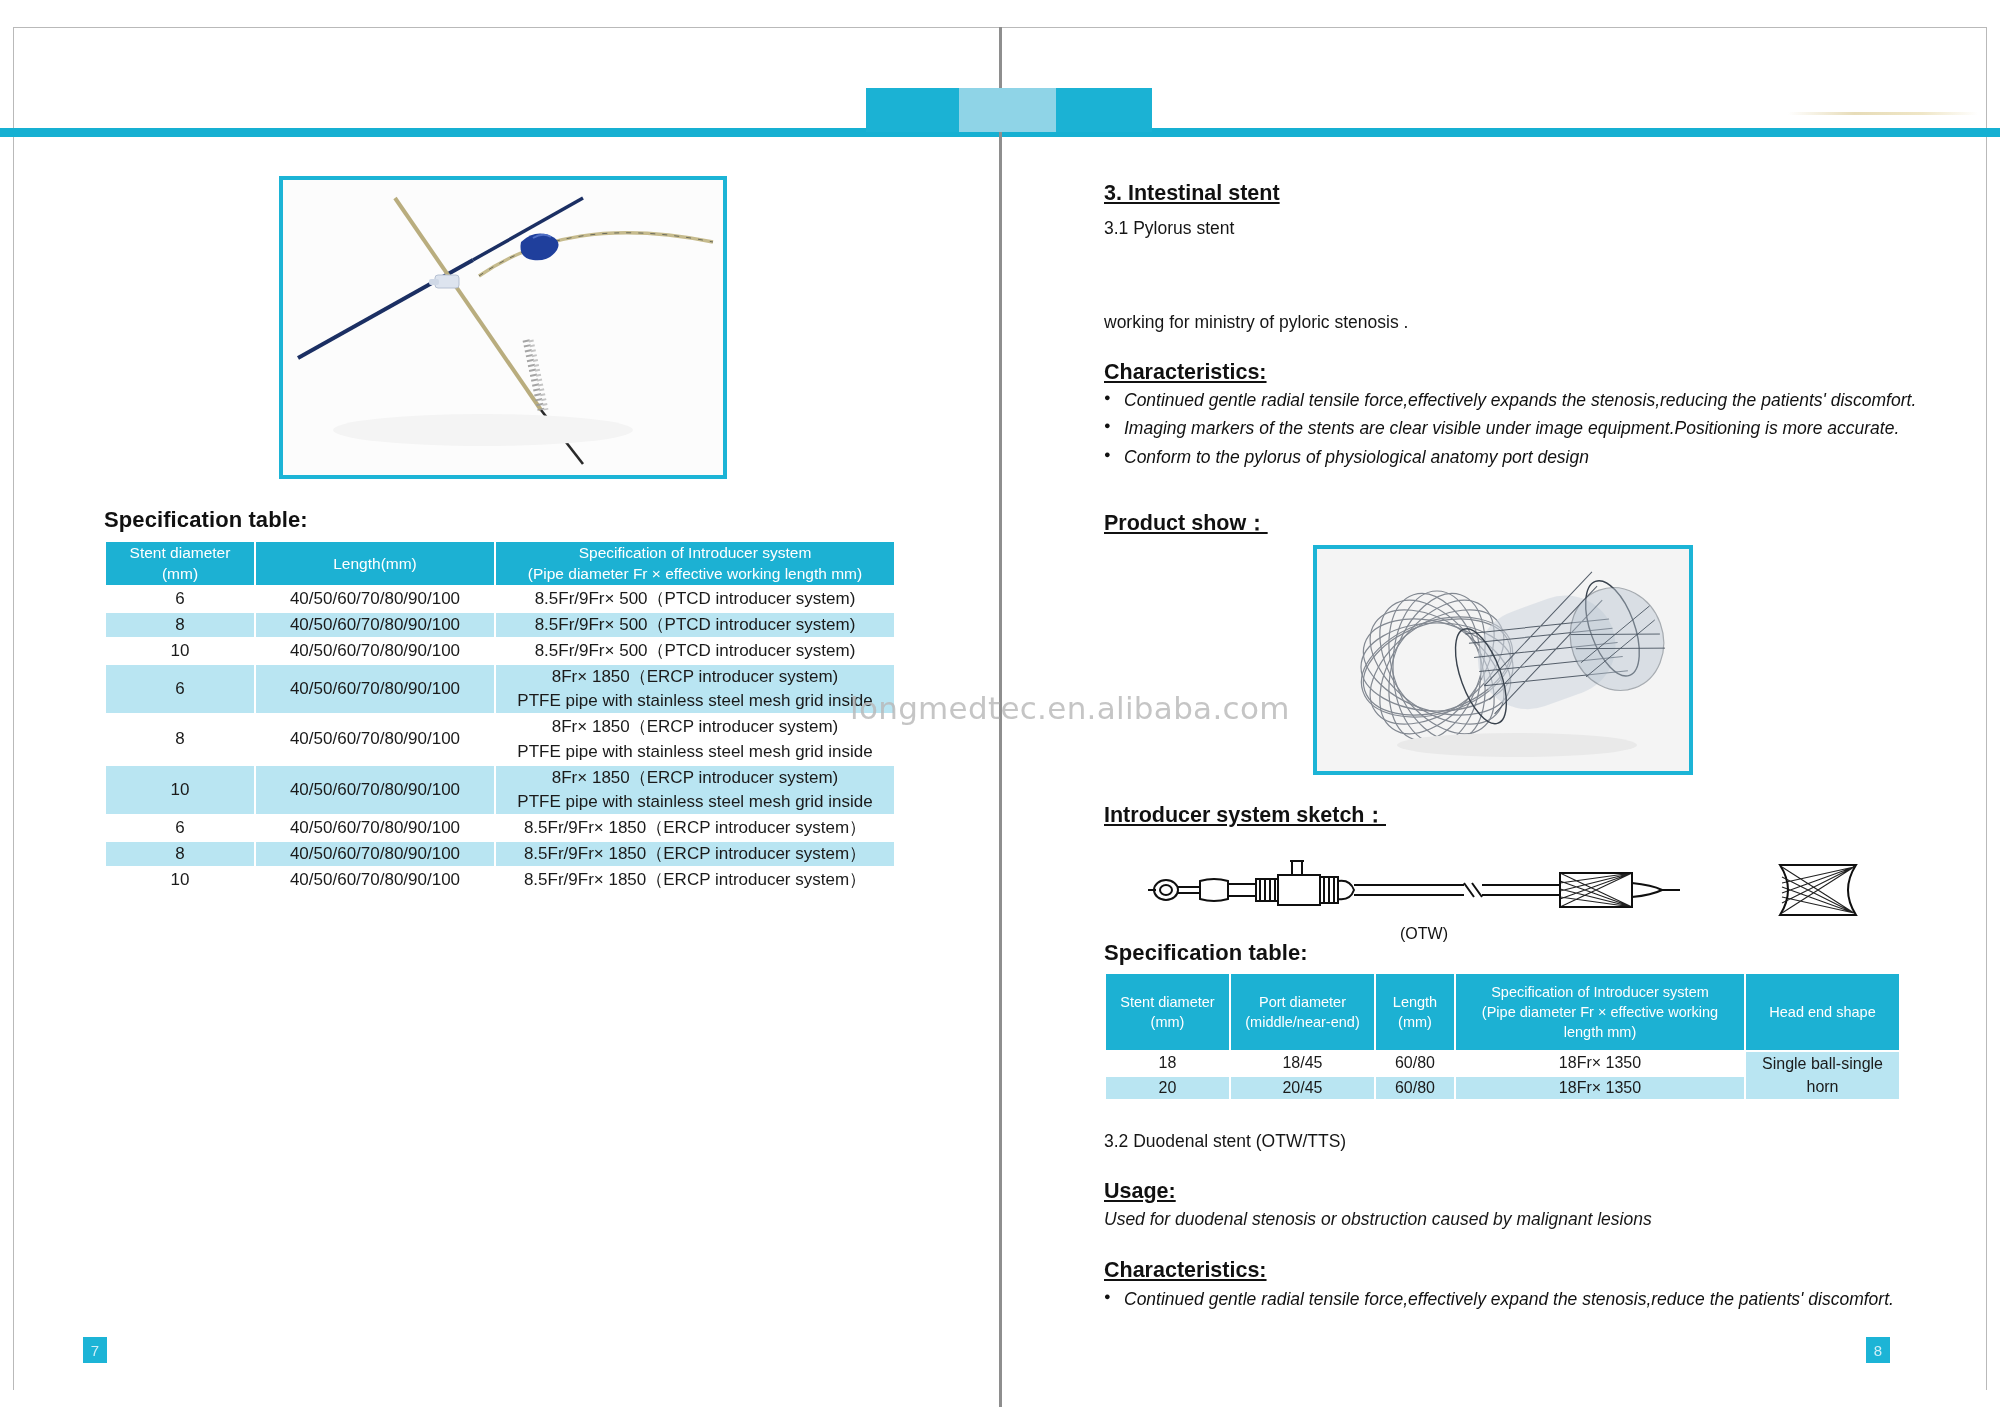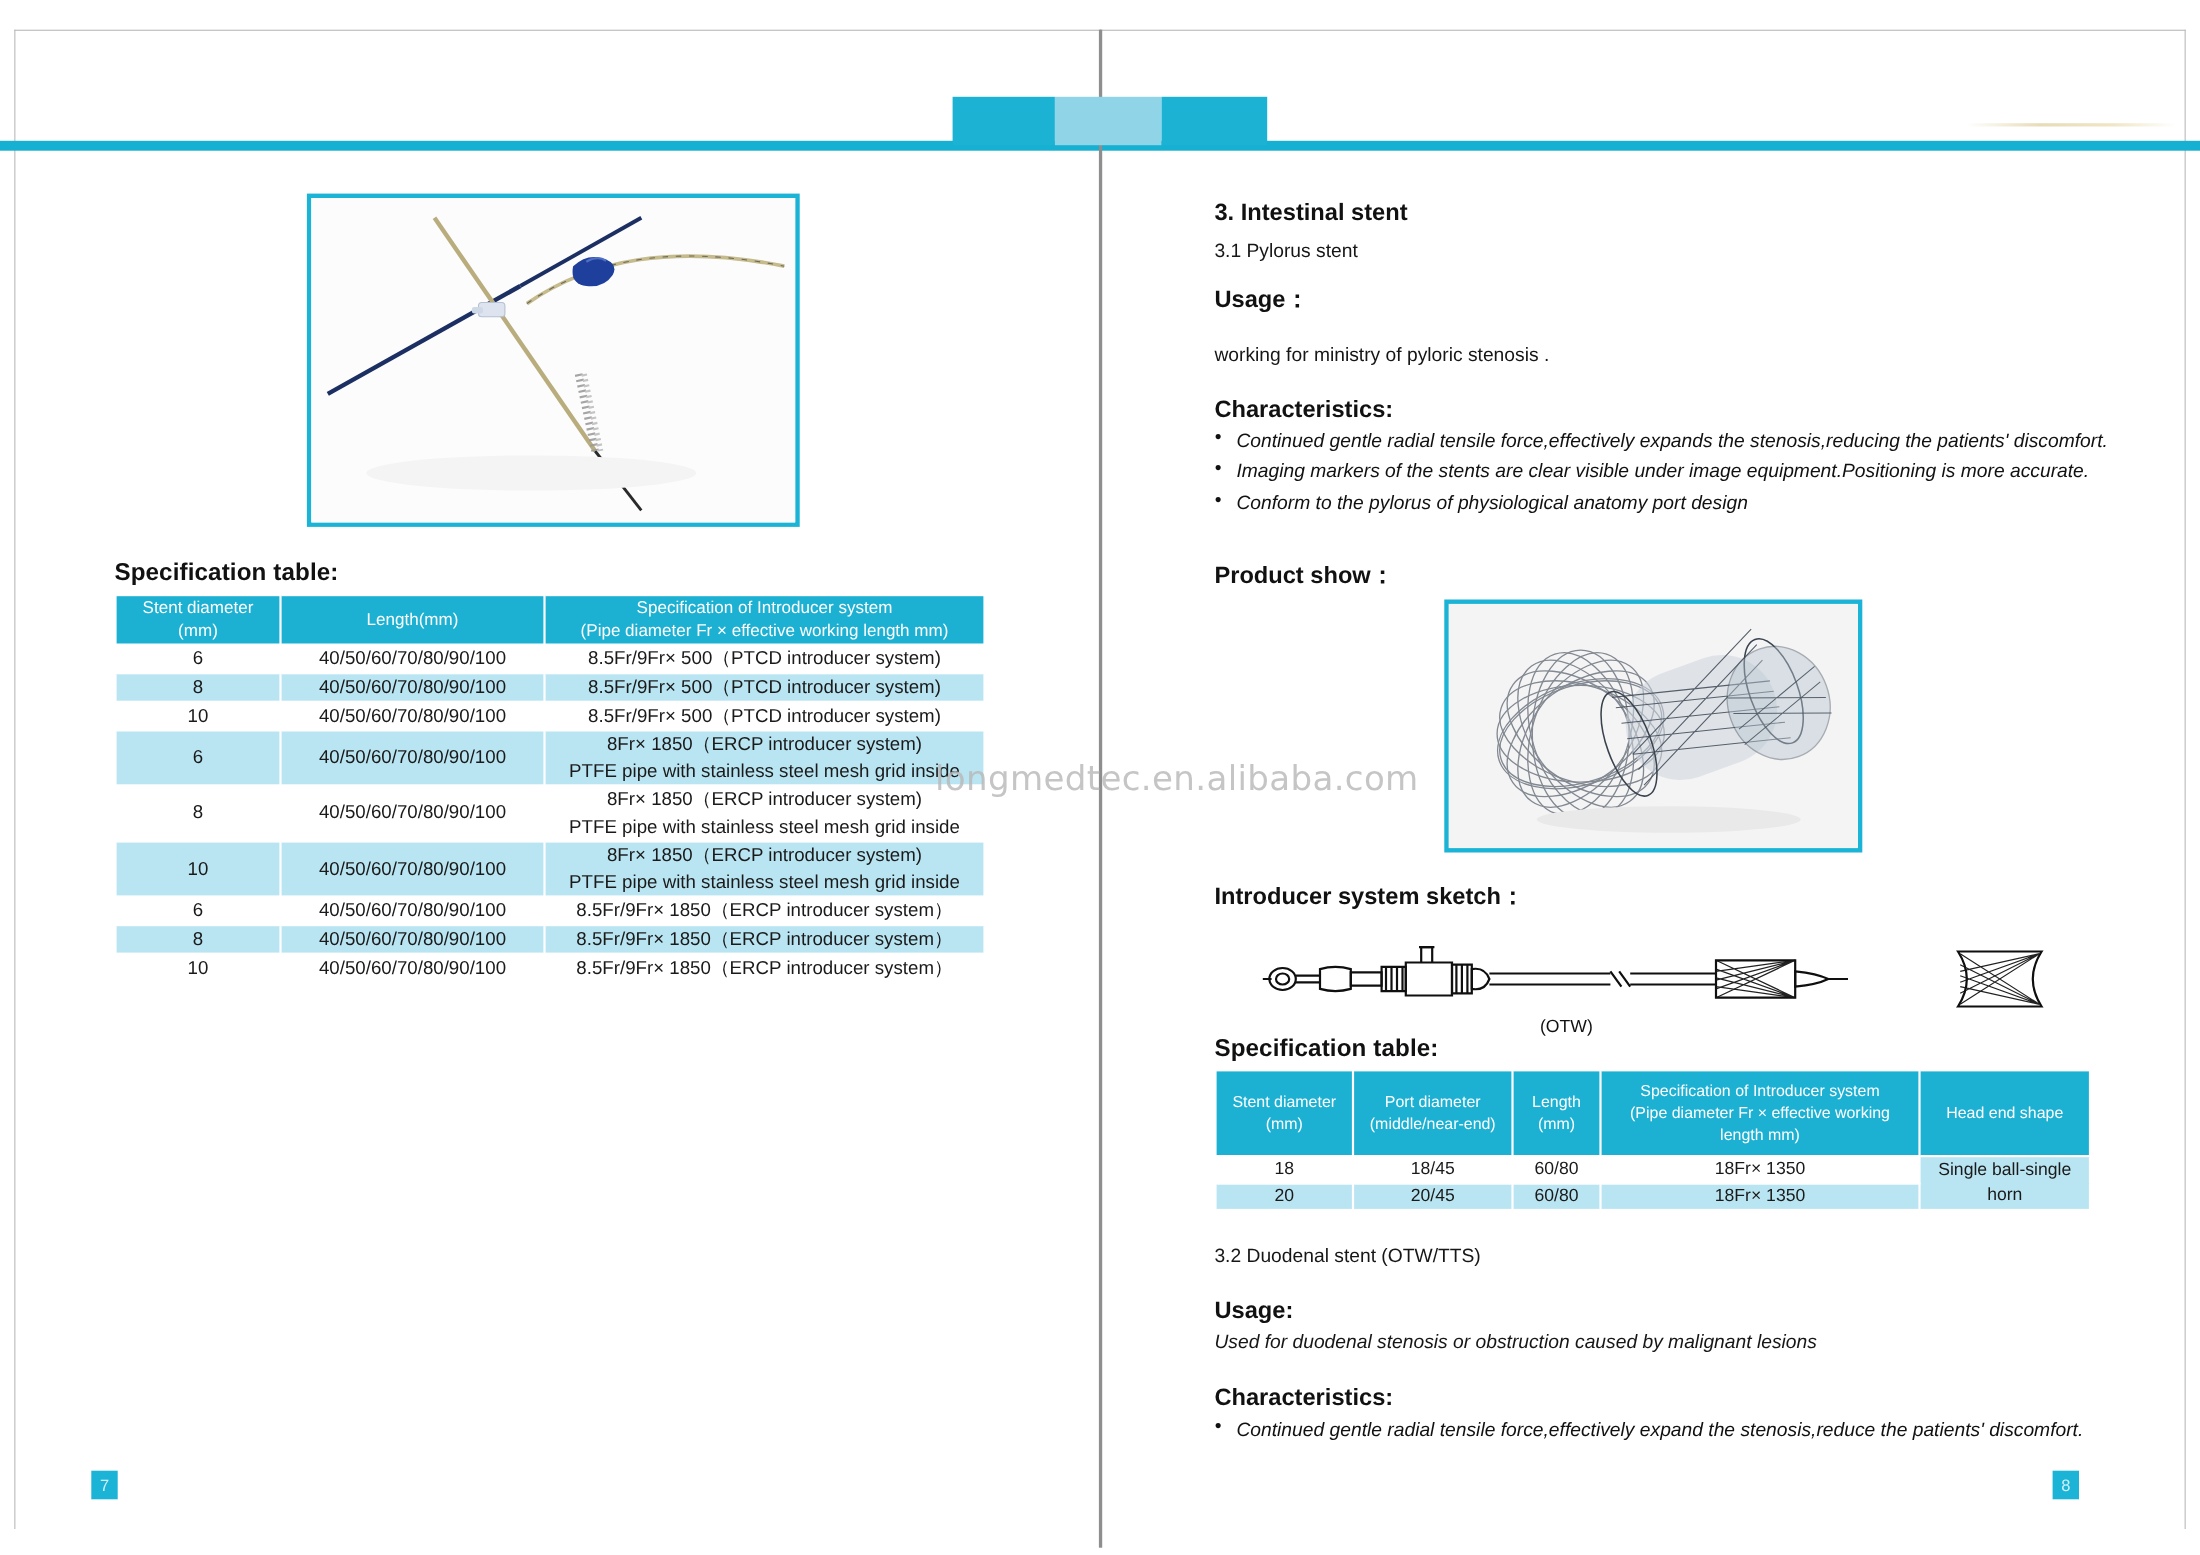--- a/index.html
+++ b/index.html
@@ -48,21 +48,21 @@
   .row-b{background:#b9e5f2;}
   .cell{font-size:17px;color:#1a1a1a;text-align:center;padding:8px 5px;line-height:1.42;}
 
   #tbl-left{left:104px;top:540px;width:790px;}
   #tbl-left col.c1{width:150px;}
   #tbl-left col.c2{width:240px;}
   #tbl-left col.c3{width:400px;}
 
   
   .rp{position:absolute;left:1104px;width:840px;color:#111;}
-  .h-bold{font-weight:bold;font-size:21.5px;}
+  .h-bold{font-weight:bold;font-size:21.5px;text-decoration:underline;}
   .p-txt{font-size:17.5px;line-height:1.5;color:#161616;}
   .bullets{list-style:none;margin:0;padding:0;}
   .bullets li{font-size:17.5px;line-height:1.5;margin:0 0 2px 0;padding-left:20px;position:relative;font-style:italic;}
   .bullets li:before{content:"\25CF";position:absolute;left:0;top:0;font-size:11px;line-height:1.95;}
   .just{text-align:justify;}
 
   #photo-stent{left:1313px;top:545px;width:372px;height:222px;}
   .stent-stage{position:absolute;inset:0;background:#f2f2f2;}
 
   #tbl-right{left:1104px;top:972px;width:795px;}
@@ -217,21 +217,20 @@
           <td class="cell row-w">8.5Fr/9Fr× 1850（ERCP introducer system）</td>
         </tr>
       </tbody>
   </table>
 
   <div class="pgnum" id="pg-left">7</div>
 
   <div class="rp h-bold" style="top:181px;">3. Intestinal stent</div>
   <div class="rp p-txt" style="top:215px;">3.1  Pylorus stent</div>
 
-  <div class="rp h-bold" style="top:257px;">Usage：</div>
   <div class="rp p-txt" style="top:309px;">working for ministry of pyloric stenosis .</div>
 
   <div class="rp h-bold" style="top:360px;">Characteristics:</div>
   <ul class="rp bullets" style="top:387px;width:842px;" id="char-list-1">
       <li class="just">Continued gentle radial tensile force,effectively expands the stenosis,reducing the patients' discomfort.</li>
       <li class="just">Imaging markers of the stents are clear visible under image equipment.Positioning is more accurate.</li>
       <li class="just">Conform to the pylorus of physiological anatomy port design</li>
     </ul>
 
   <div class="rp h-bold" style="top:508px;">Product show：</div>

